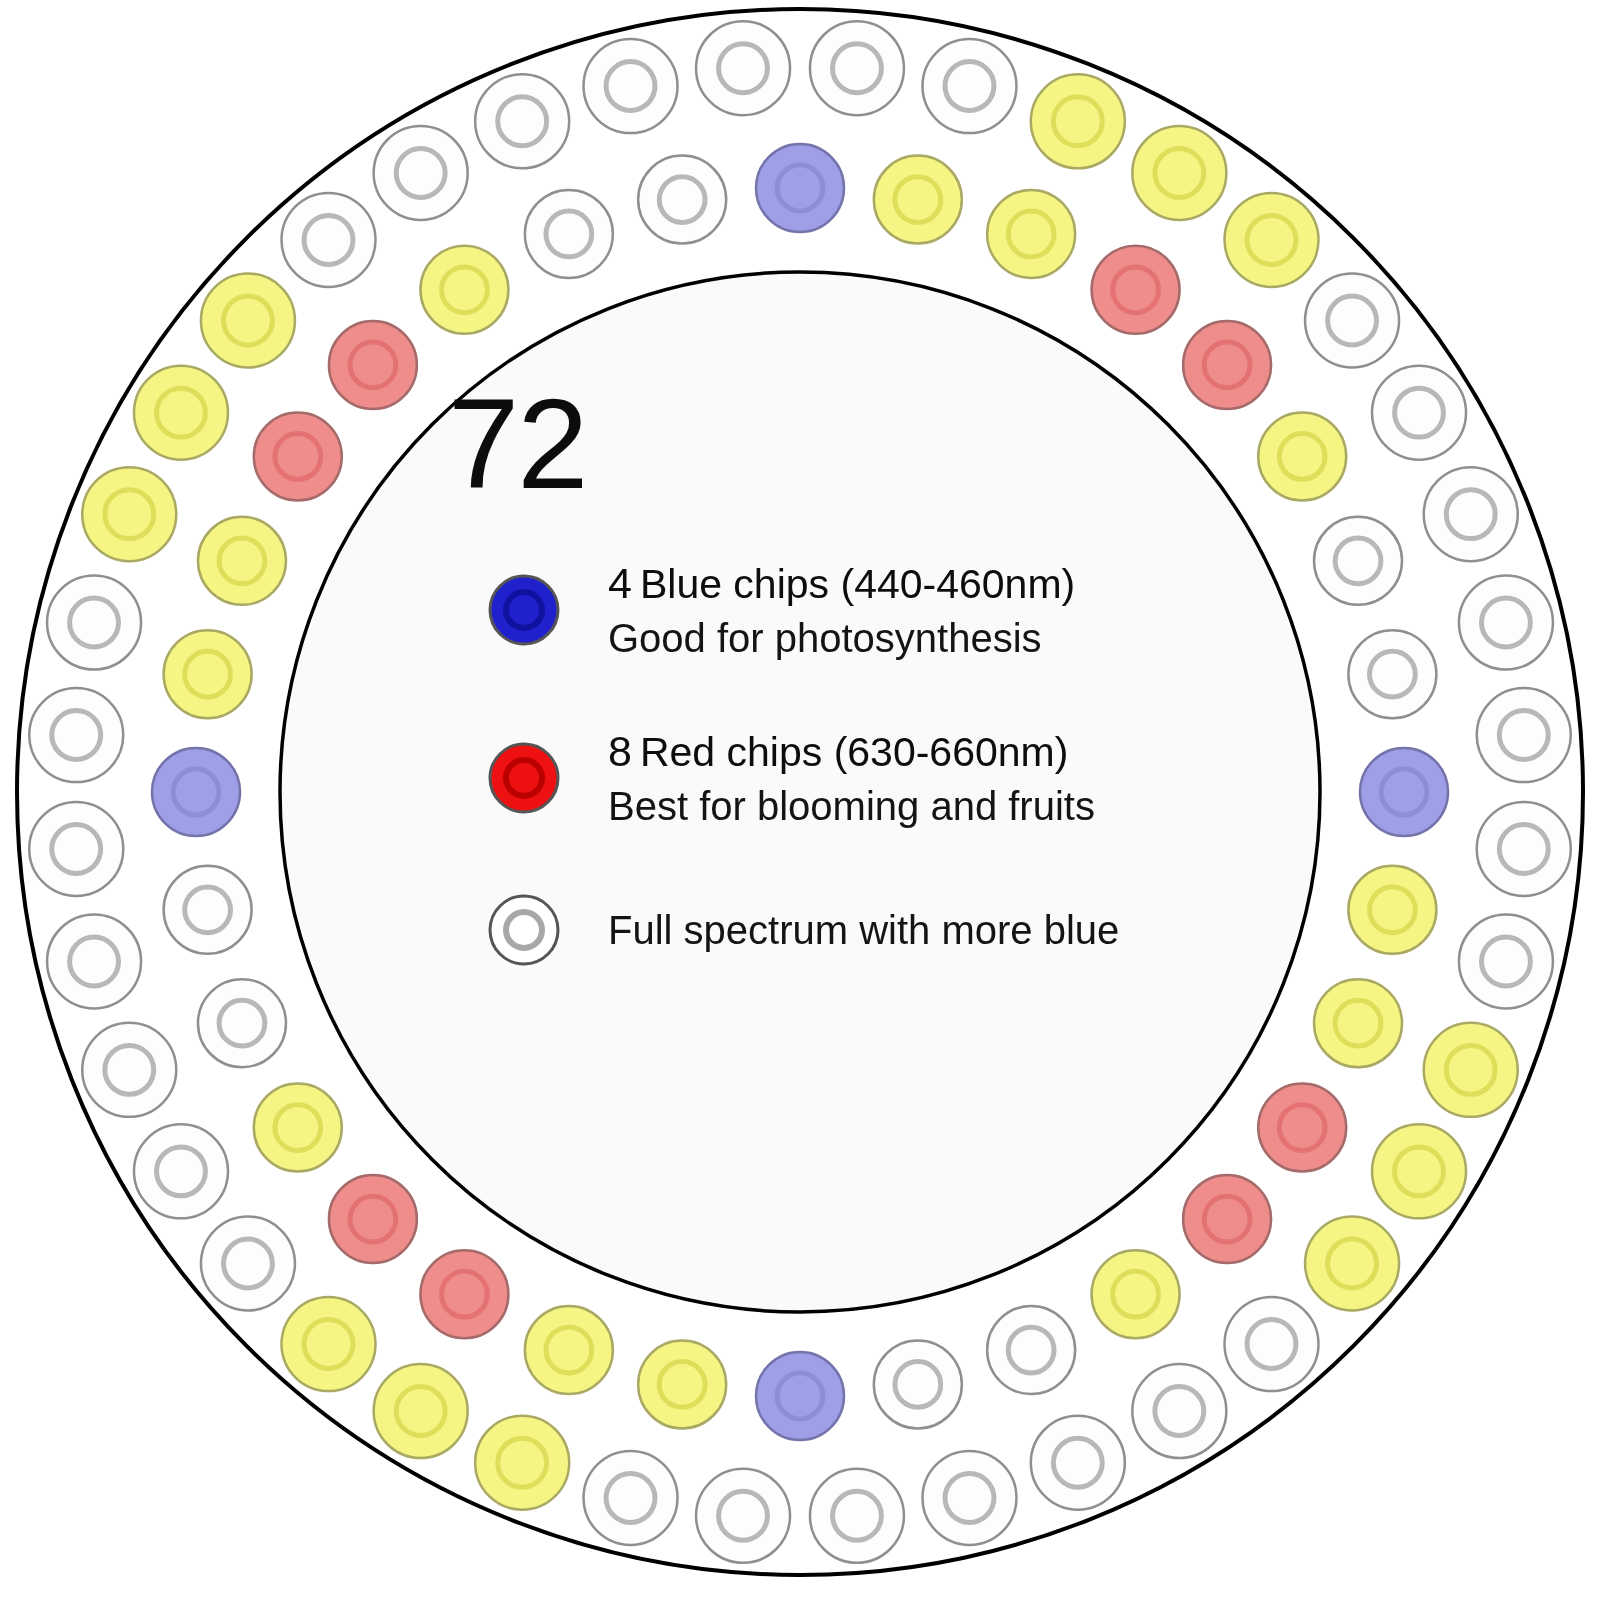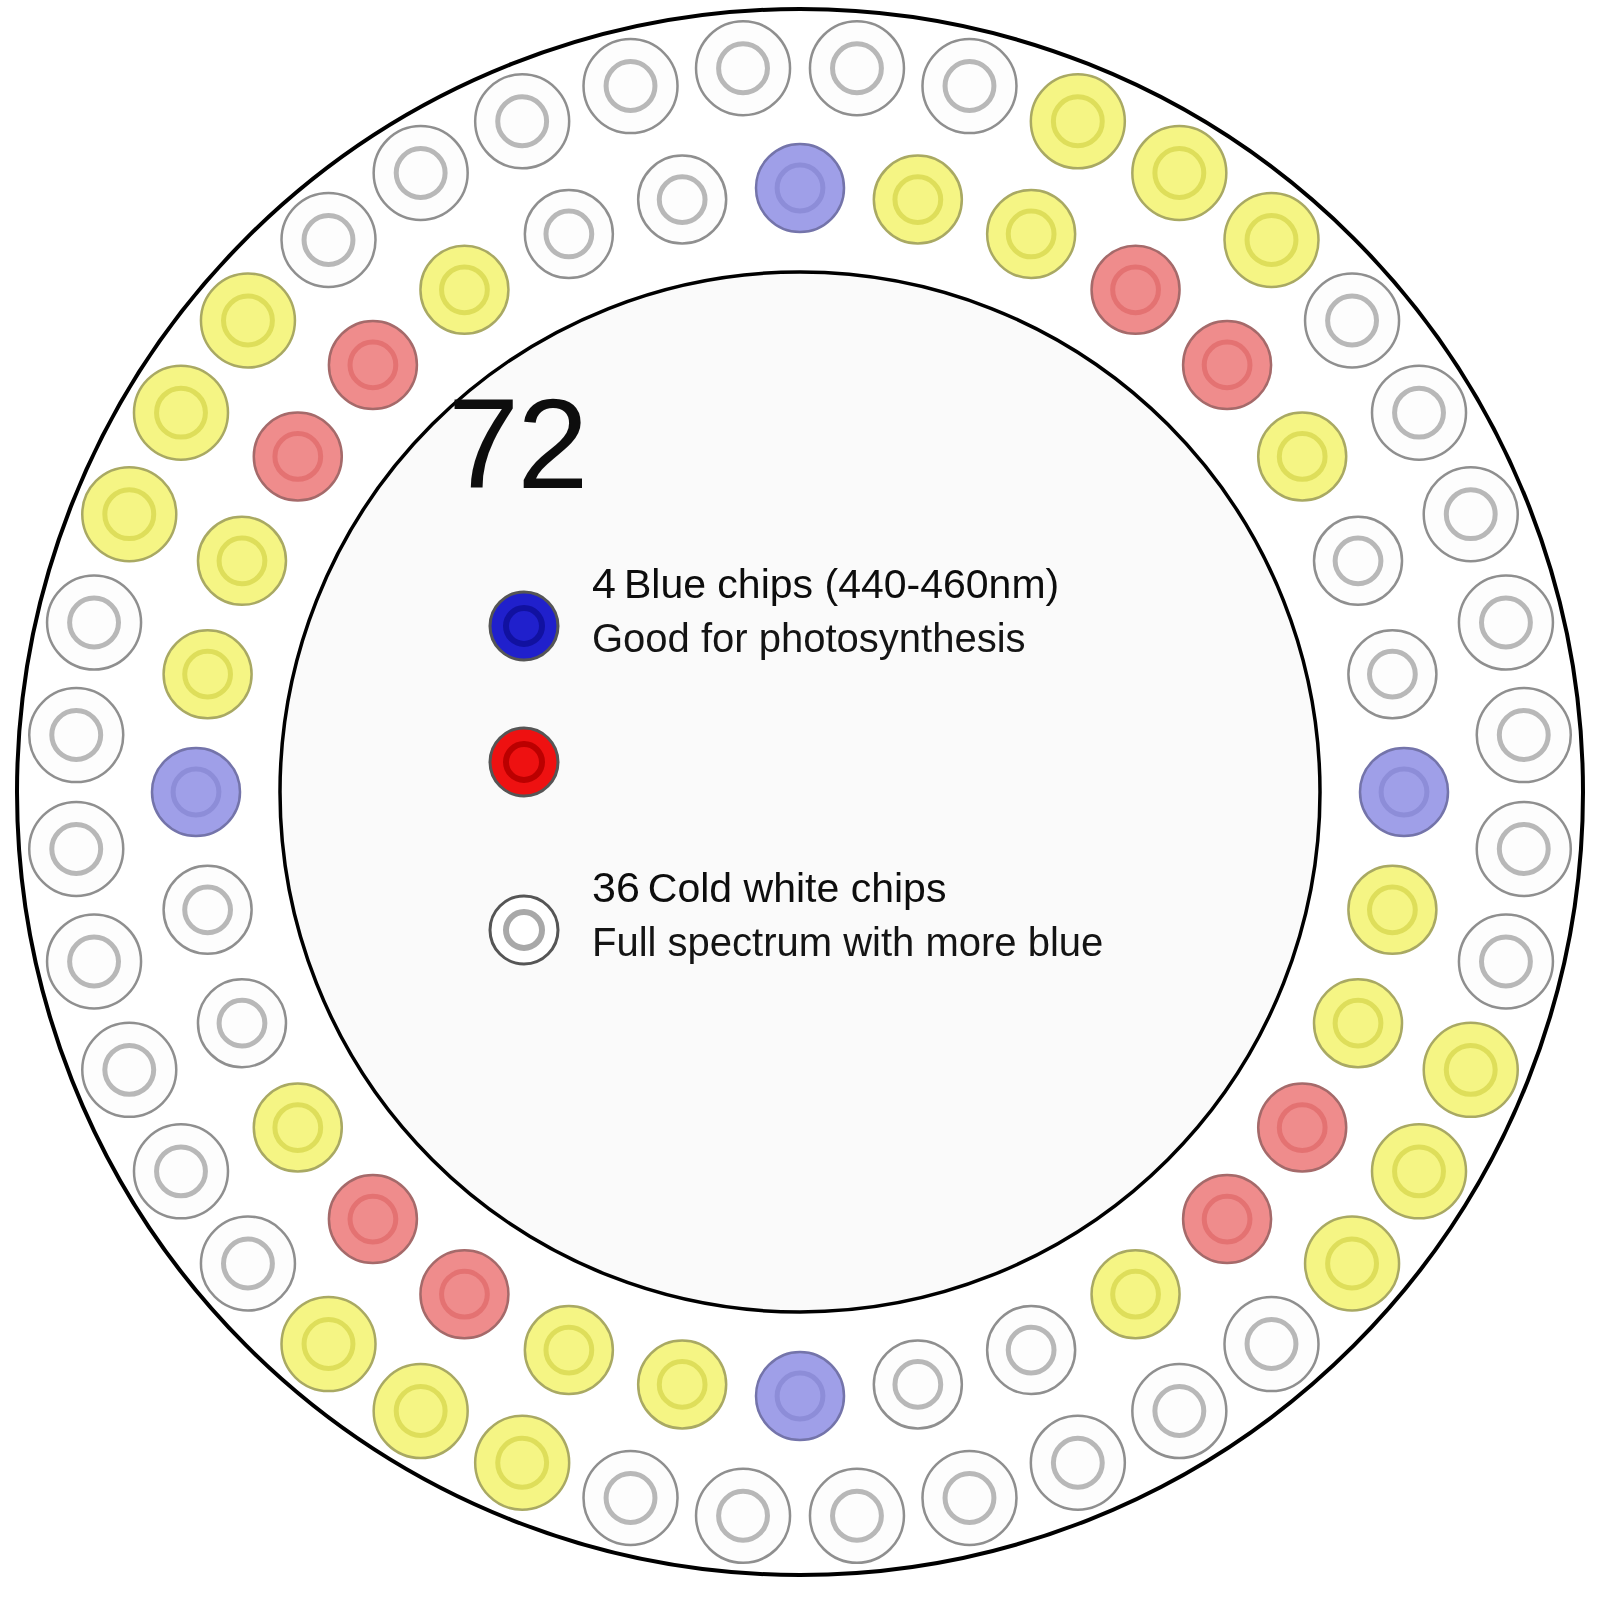--- a/index.html
+++ b/index.html
@@ -26,21 +26,21 @@
   .title .label {
     font-size: 46px; font-weight: 400;
   }
 
   
   .legend {
     position: absolute; left: 486px; top: 556px;
     display: flex; flex-direction: column; gap: 60px;
   }
   .legend-row {
-    display: flex; align-items: flex-end; gap: 30px;
+    display: flex; align-items: center; gap: 46px;
   }
   .swatch { width: 76px; height: 76px; flex: 0 0 76px; display: block; }
   .swatch-outer { stroke: #555555; stroke-width: 3; }
   .swatch-ring  { fill: none; stroke-width: 6; }
   .legend-text { display: flex; flex-direction: column; }
   .legend-line1 {
     font-size: 41px; line-height: 1.3; white-space: nowrap;
   }
   .legend-line1 .cnt { font-size: 43px; margin-right: 8px; }
   .legend-line2 {
@@ -364,30 +364,33 @@
         </div>
         <div class="legend-line2">Good for photosynthesis</div>
       </div>
     </div>
 
     <div class="legend-row">
       <svg class="swatch" viewBox="0 0 76 76">
         <circle class="swatch-outer" cx="38" cy="38" r="34" fill="#ee1111"></circle>
         <circle class="swatch-ring" cx="38" cy="38" r="18" stroke="#bb0000"></circle>
       </svg>
+      <div class="legend-text">
+        <div class="legend-line1">
+          <span class="cnt">8</span><span>Red chips (630-660nm)</span>
+        </div>
+        <div class="legend-line2">Best for blooming and fruits</div>
+      </div>
     </div>
 
 
     <div class="legend-row">
       <svg class="swatch" viewBox="0 0 76 76">
         <circle class="swatch-outer" cx="38" cy="38" r="34" fill="#ffffff"></circle>
         <circle class="swatch-ring" cx="38" cy="38" r="18" stroke="#a8a8a8"></circle>
       </svg>
       <div class="legend-text">
-        <div class="legend-line1">
-          <span class="cnt">36</span><span>Cold white chips</span>
-        </div>
         <div class="legend-line2">Full spectrum with more blue</div>
       </div>
     </div>
 
   </div>
 </div>
 
 </body></html>

